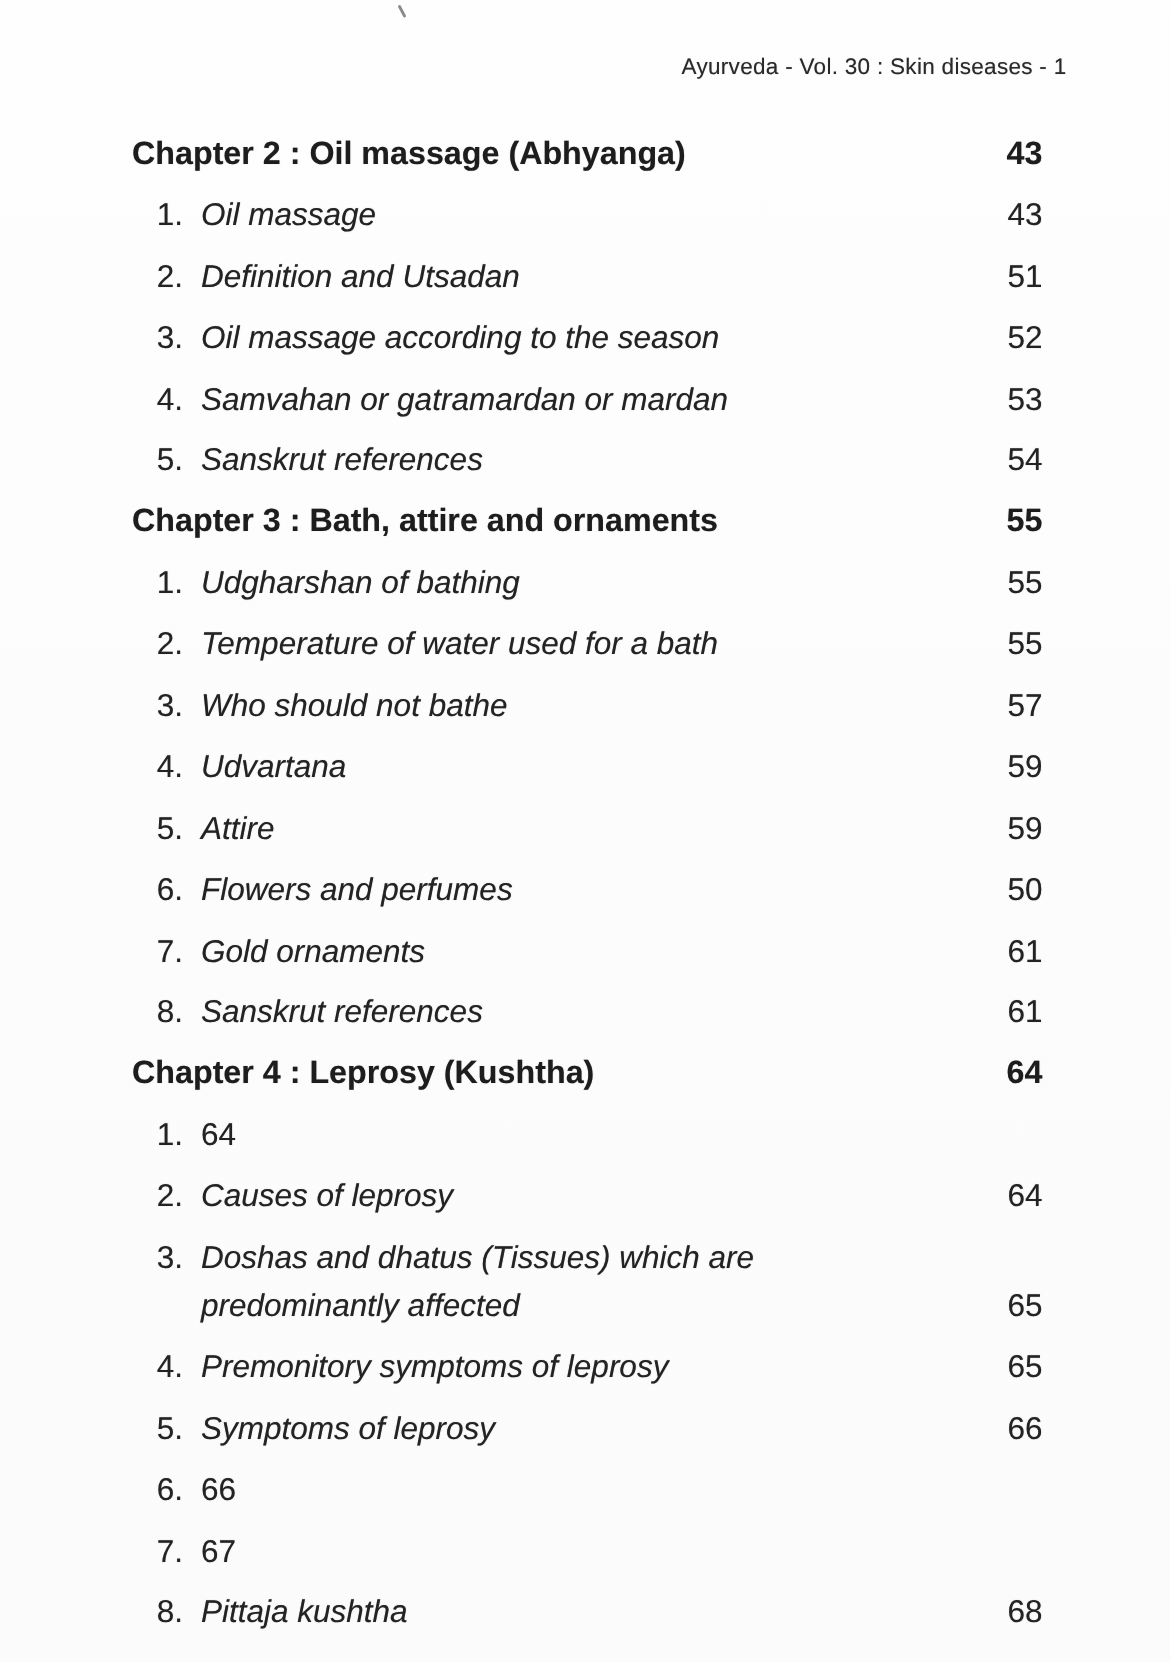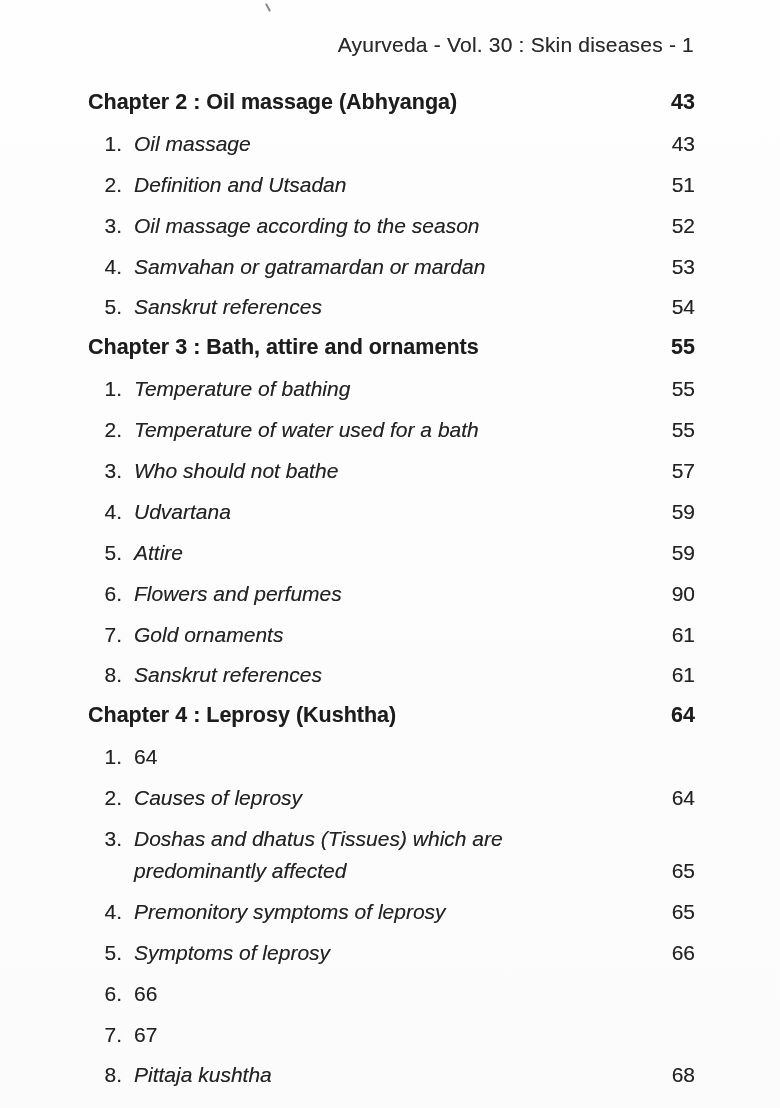--- a/index.html
+++ b/index.html
@@ -25,22 +25,22 @@
     top: 3px;
     width: 2px;
     height: 9px;
     background: #8a8a8a;
     transform: rotate(-28deg);
     border-radius: 1px;
   }
   .running-header {
     position: absolute;
     top: 32px;
-    right: 86px;
-    font-size: 21px;
+    right: 69px;
+    font-size: 15px;
     line-height: 25px;
     color: #2a2a2a;
     letter-spacing: 0.2px;
   }
   .toc {
     position: absolute;
     left: 88px;
     top: 90px;
     width: 607px;
   }
@@ -127,21 +127,21 @@
         </div>
         <div class="page-cell">54</div>
       </div>
       <div class="toc-row section-row">
         <div class="section-title">Chapter 3 : Bath, attire and ornaments</div>
         <div class="page-cell">55</div>
       </div>
       <div class="toc-row">
         <div class="num-cell">1.</div>
         <div class="label-cell">
-          <div>Temperature of bathing</div>
+          <div>Udgharshan of bathing</div>
         </div>
         <div class="page-cell">55</div>
       </div>
       <div class="toc-row">
         <div class="num-cell">2.</div>
         <div class="label-cell">
           <div>Temperature of water used for a bath</div>
         </div>
         <div class="page-cell">55</div>
       </div>
@@ -164,21 +164,21 @@
         <div class="label-cell">
           <div>Attire</div>
         </div>
         <div class="page-cell">59</div>
       </div>
       <div class="toc-row">
         <div class="num-cell">6.</div>
         <div class="label-cell">
           <div>Flowers and perfumes</div>
         </div>
-        <div class="page-cell">90</div>
+        <div class="page-cell">50</div>
       </div>
       <div class="toc-row">
         <div class="num-cell">7.</div>
         <div class="label-cell">
           <div>Gold ornaments</div>
         </div>
         <div class="page-cell">61</div>
       </div>
       <div class="toc-row">
         <div class="num-cell">8.</div>

